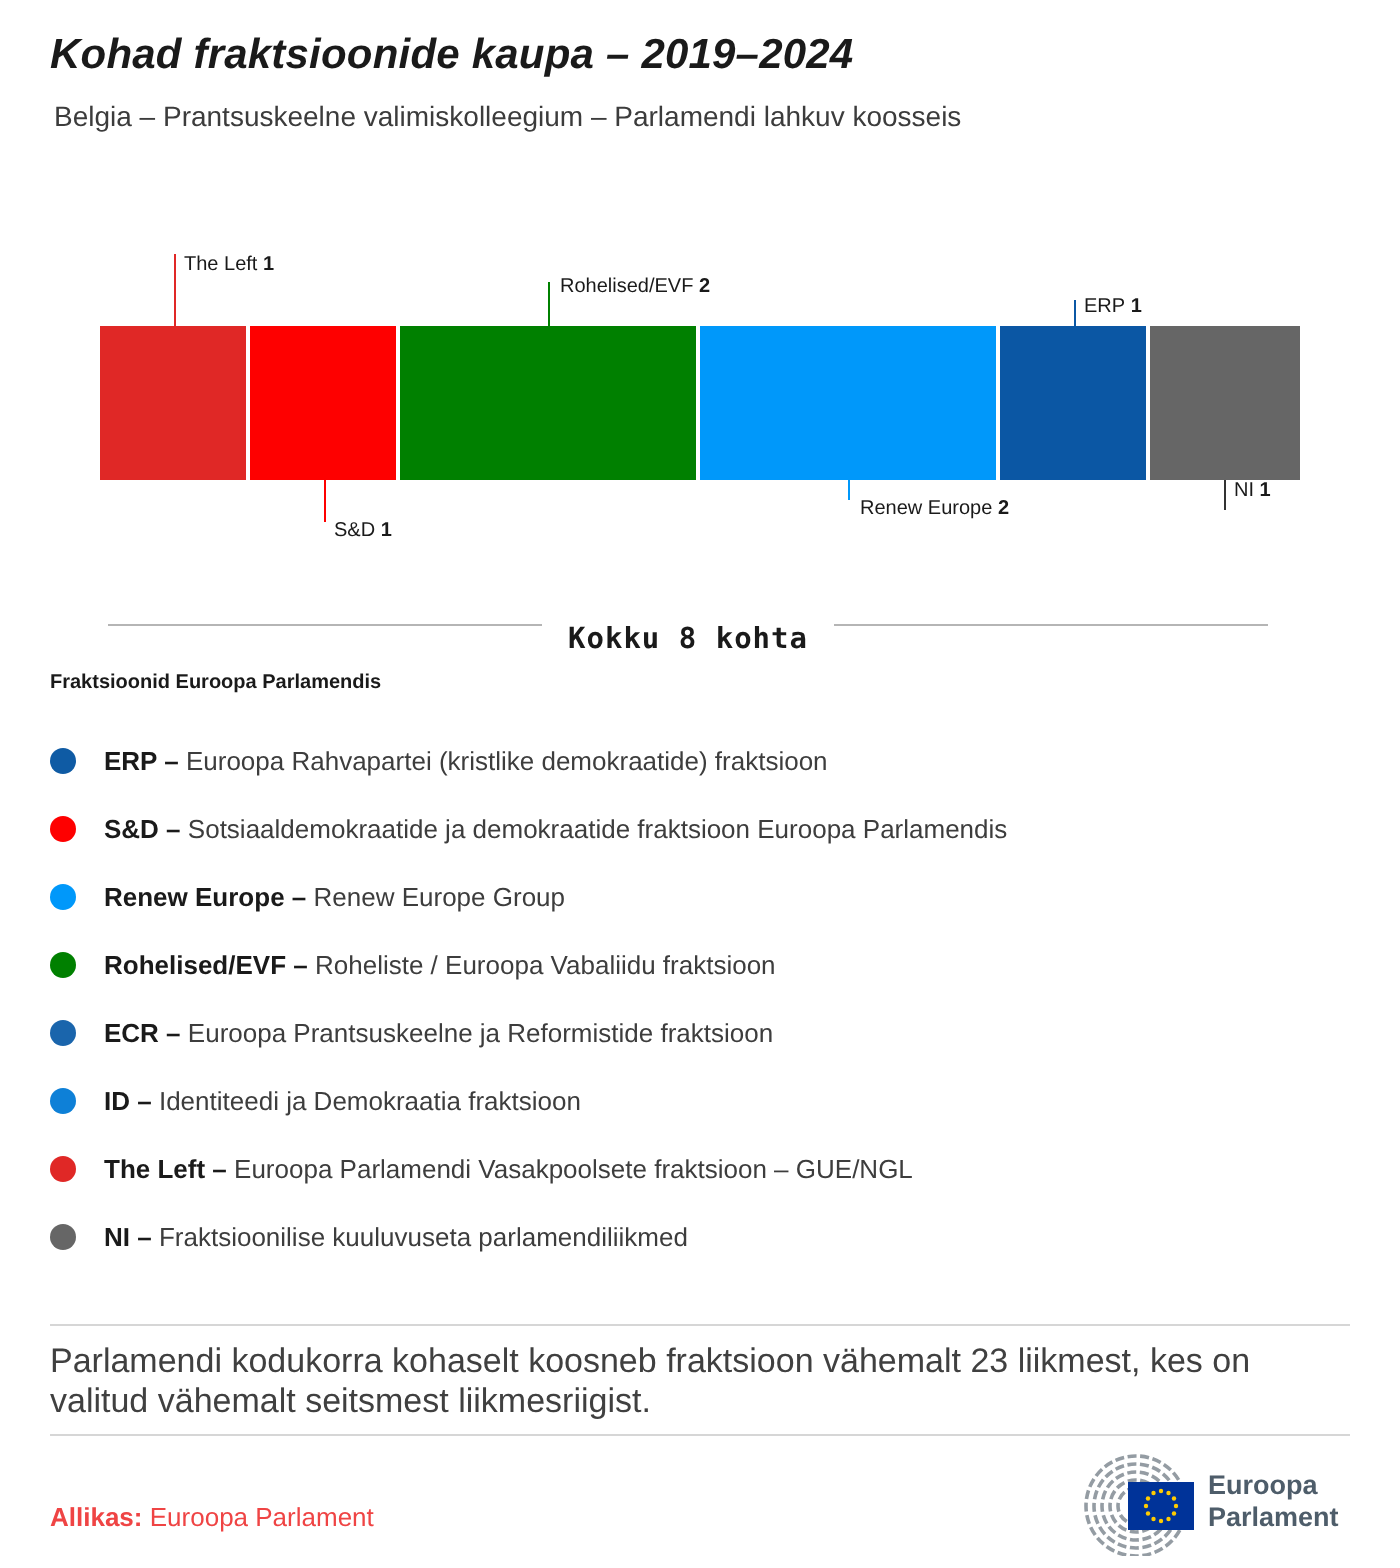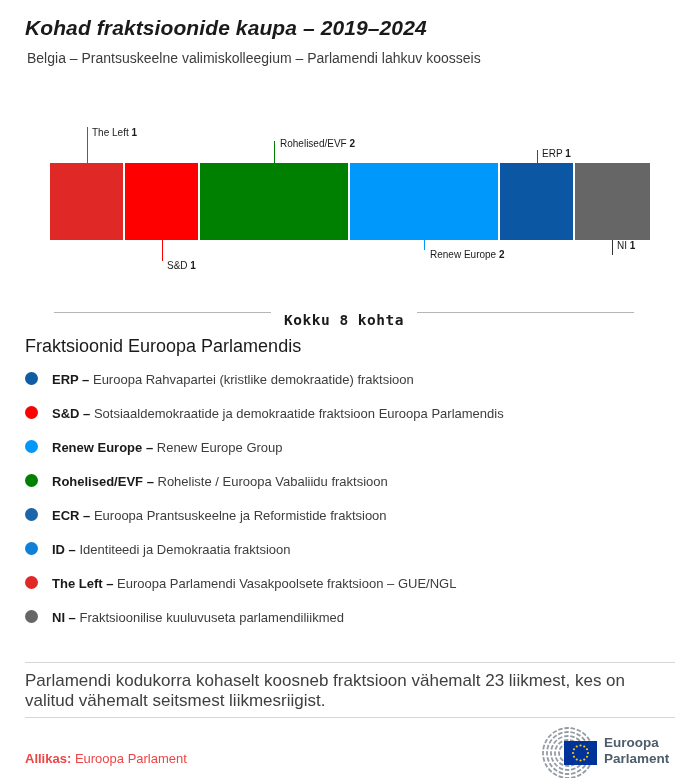--- a/index.html
+++ b/index.html
@@ -34,23 +34,23 @@
   .lbl-ni{left:617px;top:240px;}
 
   
   .total-row{position:absolute;left:54px;top:312px;width:580px;display:flex;
              align-items:flex-start;gap:13px;}
   .total-row .rule{flex:1;height:1px;background:#b5b5b5;}
   .total-text{font-family:"DejaVu Sans Mono",monospace;font-weight:bold;
               font-size:14.5px;letter-spacing:.5px;color:#1a1a1a;white-space:nowrap;}
 
   
-  .legend-heading{position:absolute;left:25px;top:336px;font-size:18px;font-weight:normal;}
+  .legend-heading{position:absolute;left:25px;top:336px;font-size:10px;font-weight:bold;}
   .legend{position:absolute;left:25px;top:372px;}
-  .legend-item{display:flex;align-items:flex-start;height:16px;margin-bottom:18px;}
+  .legend-item{display:flex;align-items:center;height:16px;margin-bottom:18px;}
   .dot{width:13px;height:13px;border-radius:50%;margin-right:14px;flex:0 0 13px;}
   .legend-text{font-size:13px;color:#3d3d3d;white-space:nowrap;}
   .legend-text b{color:#1a1a1a;font-weight:bold;}
 
   
   .hr{position:absolute;left:25px;width:650px;height:1px;background:#d6d6d6;}
   .hr1{top:662px;} .hr2{top:717px;}
   .footnote{position:absolute;left:25px;top:671px;width:620px;font-size:17px;
             line-height:20px;color:#404040;}
   .source{position:absolute;left:25px;top:751px;font-size:13px;color:#ef4444;}

